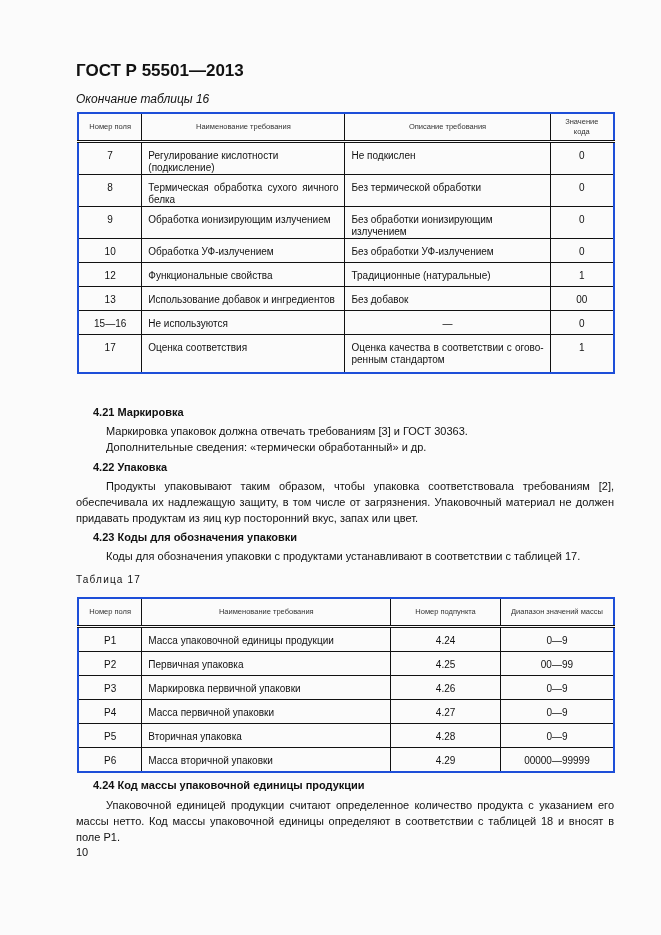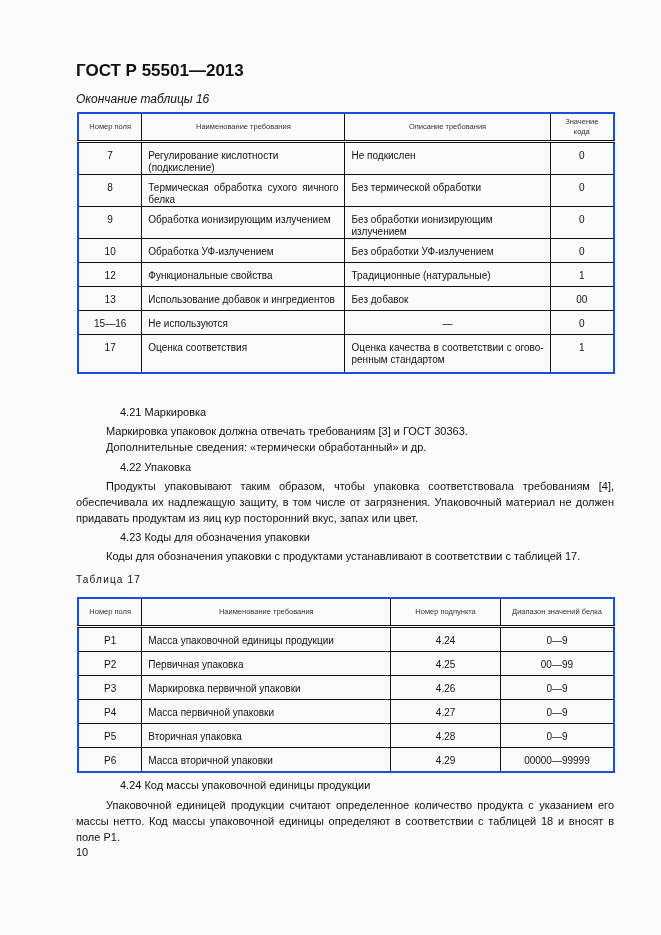--- a/index.html
+++ b/index.html
@@ -42,22 +42,22 @@
   table.doc thead th { border-bottom: 3px double #111; }
   table.doc { border: 2px solid #1d4ed8; }
   td.c { text-align: center; }
   #t16 { left: 77px; top: 112px; width: 538px; }
   #t16 thead tr { height: 28px; }
   #t16 tbody td { padding-top: 7px; height: 16px; line-height: 12px; }
   #t17 { left: 77px; top: 597px; width: 538px; }
   #t17 thead tr { height: 28px; }
   #t17 tbody td { padding-top: 7px; height: 16px; line-height: 12px; }
   .section-heading {
-    position: absolute; left: 120px;
-    font-weight: normal; font-size: 11px;
+    position: absolute; left: 93px;
+    font-weight: bold; font-size: 11px;
   }
   .para {
     position: absolute; left: 76px; width: 538px;
     font-size: 11px; line-height: 16px;
     text-align: justify;
   }
   .indent { text-indent: 30px; }
   .page-number {
     position: absolute; left: 76px; top: 846px; font-size: 11px;
   }
@@ -133,40 +133,40 @@
       <td class="c">1</td>
     </tr>
   </tbody>
 </table>
 
 <div class="section-heading" style="top:406px">4.21 Маркировка</div>
 <div class="para indent" style="top:423px">Маркировка упаковок должна отвечать требованиям [3] и ГОСТ 30363.</div>
 <div class="para indent" style="top:439px">Дополнительные сведения: «термически обработанный» и др.</div>
 
 <div class="section-heading" style="top:461px">4.22 Упаковка</div>
-<div class="para indent" style="top:478px">Продукты упаковывают таким образом, чтобы упаковка соответствовала требованиям [4], обеспечивала их надлежащую защиту, в том числе от загрязнения. Упаковочный материал не должен придавать продуктам из яиц кур посторонний вкус, запах или цвет.</div>
+<div class="para indent" style="top:478px">Продукты упаковывают таким образом, чтобы упаковка соответствовала требованиям [2], обеспечивала их надлежащую защиту, в том числе от загрязнения. Упаковочный материал не должен придавать продуктам из яиц кур посторонний вкус, запах или цвет.</div>
 
 <div class="section-heading" style="top:531px">4.23 Коды для обозначения упаковки</div>
 <div class="para indent" style="top:548px">Коды для обозначения упаковки с продуктами устанавливают в соответствии с таблицей 17.</div>
 
 <div class="table-caption2">Таблица 17</div>
 
 <table class="doc" id="t17">
   <colgroup>
     <col style="width:64px">
       <col style="width:250px">
       <col style="width:110px">
       <col style="width:114px">
   </colgroup>
   <thead>
     <tr>
       <th>Номер поля</th>
       <th>Наименование требования</th>
       <th>Номер подпункта</th>
-      <th>Диапазон значений белка</th>
+      <th>Диапазон значений массы</th>
     </tr>
   </thead>
   <tbody>
     <tr>
       <td class="c">Р1</td>
       <td>Масса упаковочной единицы продукции</td>
       <td class="c">4.24</td>
       <td class="c">0—9</td>
     </tr>
     <tr>

